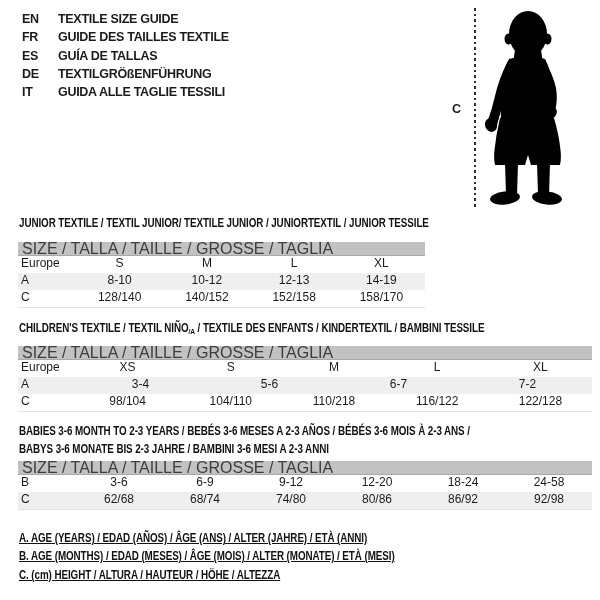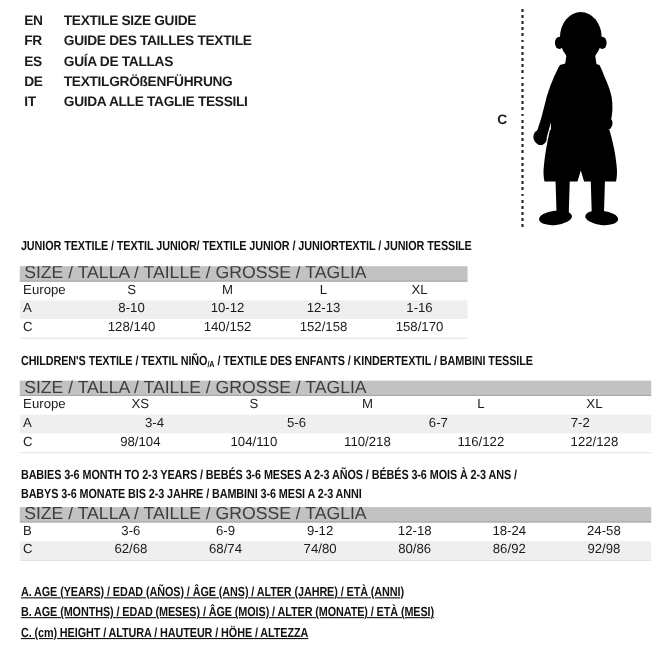--- a/index.html
+++ b/index.html
@@ -105,21 +105,21 @@
           <span class="tcell">S</span>
           <span class="tcell">M</span>
           <span class="tcell">L</span>
           <span class="tcell">XL</span>
         </div>
         <div class="trow shaded">
           <span class="tlabel">A</span>
           <span class="tcell">8-10</span>
           <span class="tcell">10-12</span>
           <span class="tcell">12-13</span>
-          <span class="tcell">1-16</span>
+          <span class="tcell">14-19</span>
         </div>
         <div class="trow">
           <span class="tlabel">C</span>
           <span class="tcell">128/140</span>
           <span class="tcell">140/152</span>
           <span class="tcell">152/158</span>
           <span class="tcell">158/170</span>
         </div>
       </div>
   </div>
@@ -159,21 +159,21 @@
     <div>BABYS 3-6 MONATE BIS 2-3 JAHRE / BAMBINI 3-6 MESI A 2-3 ANNI</div>
   </div>
   <div class="size-table" id="table2">
     <div class="size-bar">SIZE / TALLA / TAILLE / GRÖSSE / TAGLIA</div>
     <div>
         <div class="trow">
           <span class="tlabel">B</span>
           <span class="tcell">3-6</span>
           <span class="tcell">6-9</span>
           <span class="tcell">9-12</span>
-          <span class="tcell">12-18</span>
+          <span class="tcell">12-20</span>
           <span class="tcell">18-24</span>
           <span class="tcell">24-58</span>
         </div>
         <div class="trow shaded">
           <span class="tlabel">C</span>
           <span class="tcell">62/68</span>
           <span class="tcell">68/74</span>
           <span class="tcell">74/80</span>
           <span class="tcell">80/86</span>
           <span class="tcell">86/92</span>

